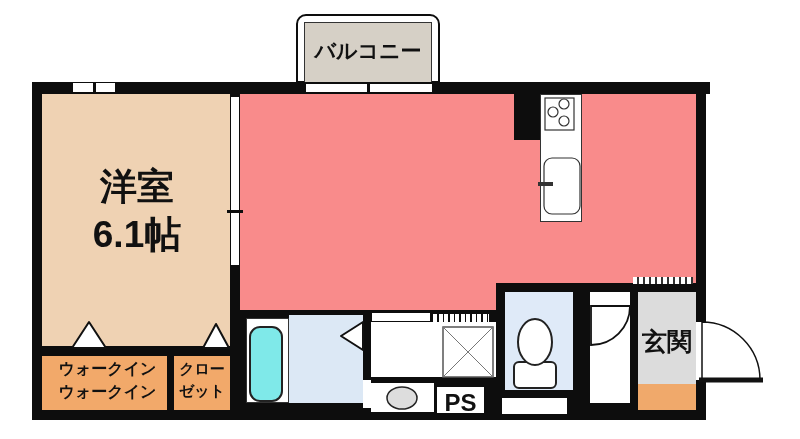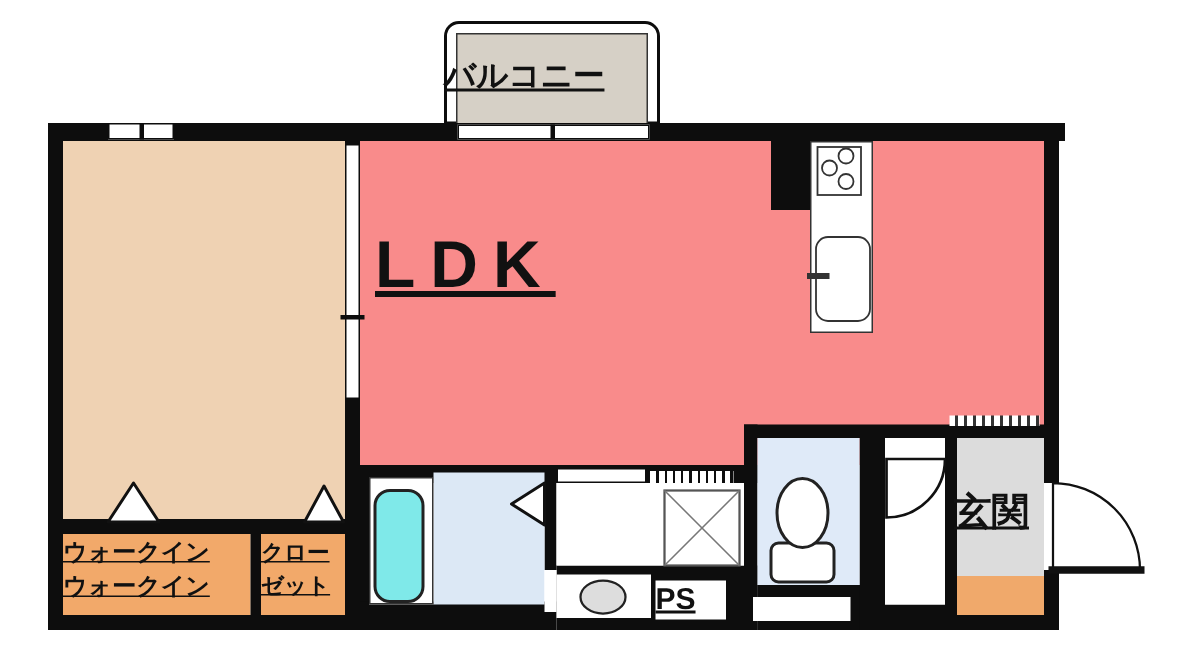--- a/index.html
+++ b/index.html
@@ -5,21 +5,21 @@
   html,body{margin:0;padding:0;background:#fff;}
   .plan{position:relative;width:800px;height:439px;background:#fff;overflow:hidden;
         font-family:"Liberation Sans","DejaVu Sans",sans-serif;color:#111;}
   .r{position:absolute;}
   .wall{position:absolute;background:#0d0d0d;}
   .open{position:absolute;background:#fff;}
   .win{position:absolute;background:#fff;border:1px solid #0d0d0d;box-sizing:border-box;}
   .tick{position:absolute;background:#0d0d0d;}
   .hatch{position:absolute;background:repeating-linear-gradient(90deg,#0d0d0d 0 1.5px,#fff 1.5px 5.5px);}
   .dash{position:absolute;background:repeating-linear-gradient(90deg,#fff 0 4px,#333 4px 6px);}
-  .lbl{position:absolute;font-weight:800;text-align:left;line-height:1.15;white-space:nowrap;text-decoration:underline;}
+  .lbl{position:absolute;font-weight:800;text-align:center;line-height:1.15;white-space:nowrap;}
   .svgov{position:absolute;left:0;top:0;pointer-events:none;}
 </style>
 </head>
 <body>
 
 <div class="plan">
 
   <div class="r" style="left: 42px; top: 94px; width: 188px; height: 254px; background-color: rgb(239, 210, 179);"></div>
   <div class="r" style="left: 240px; top: 94px; width: 456px; height: 216px; background-color: rgb(249, 139, 139);"></div>
   <div class="r" style="left: 42px; top: 356px; width: 125px; height: 54px; background-color: rgb(242, 169, 106);"></div>
@@ -115,32 +115,35 @@
       <path d="M591,306 L630,306 A39,39 0 0 1 591,345 Z" fill="#fff" stroke="#111" stroke-width="1.8"></path>
     </g>
     <g>
       <path d="M702,322 A58,58 0 0 1 760,380 L702,380 Z" fill="#fff" stroke="#111" stroke-width="1.5"></path>
       <line x1="699" y1="380" x2="763" y2="380" stroke="#111" stroke-width="5"></line>
     </g>
   </svg>
 
   <div class="lbl" style="left:296px;top:39px;width:144px;font-size:21px;">バルコニー</div>
 
+  <div class="lbl" style="left:42px;top:163px;width:190px;font-size:37px;line-height:48px;">
+    <div>洋室</div>
+    <div>6.1帖</div>
+  </div>
 
   <div class="lbl" style="left:250px;top:152px;width:240px;">
-    <div style="font-size:44px;letter-spacing:10px;line-height:50px;">LDK</div>
   </div>
 
   <div class="lbl" style="left:42px;top:357px;width:131px;font-size:16px;line-height:23px;">
     <div>ウォークイン</div>
     <div>ウォークイン</div>
   </div>
 
   <div class="lbl" style="left:174px;top:358px;width:56px;font-size:15px;line-height:22px;">
     <div>クロー</div>
     <div>ゼット</div>
   </div>
 
   <div class="lbl" style="left:636px;top:327px;width:62px;font-size:25px;">玄関</div>
 
-  <div class="lbl" style="left:437px;top:389px;width:47px;font-size:20px;">PS</div>
+  <div class="lbl" style="left:437px;top:389px;width:47px;font-size:24px;">PS</div>
 
 </div>
 
 </body></html>

